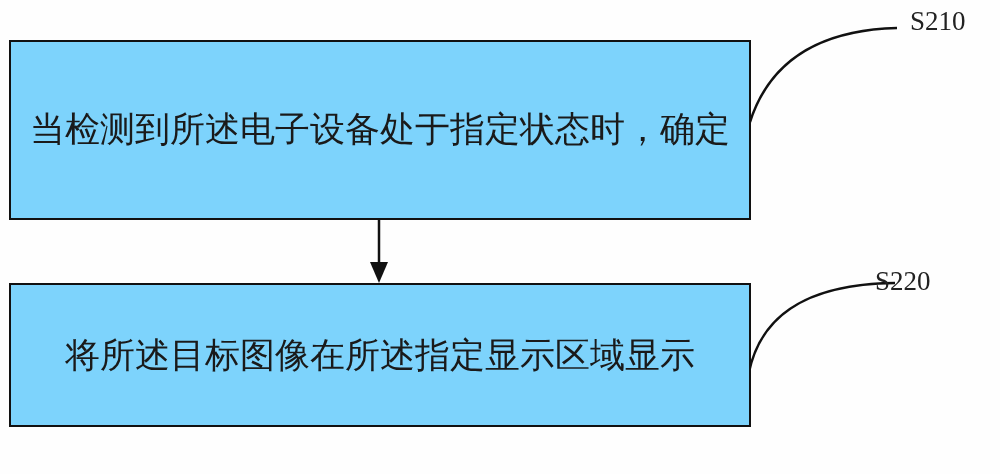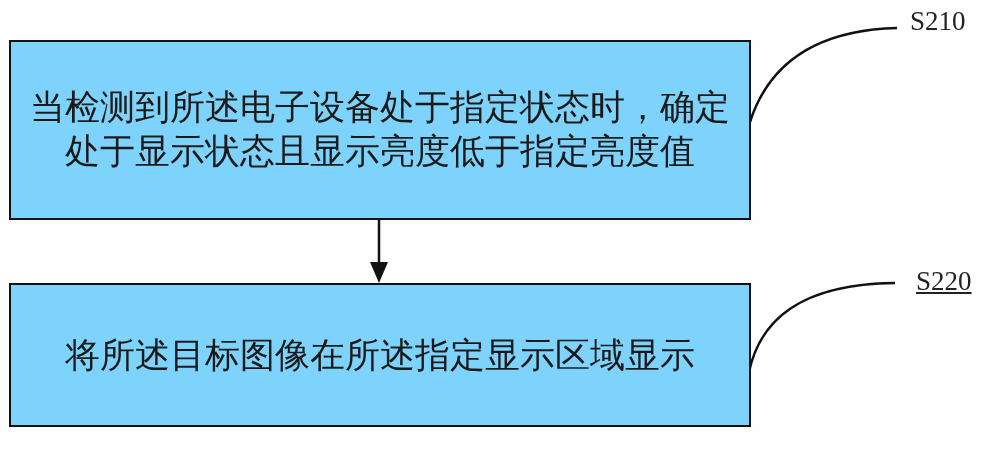--- a/index.html
+++ b/index.html
@@ -5,41 +5,40 @@
   html, body { margin:0; padding:0; background:#ffffff; }
   #canvas { position:relative; width:1000px; height:474px; overflow:hidden; background:#fefefe; }
   .box { position:absolute; border:2.5px solid #111; box-sizing:border-box; background:#7dd3fc;
          display:flex; align-items:center; justify-content:center; text-align:center;
          font-family:Liberation Serif, serif; color:#1a1a1a; }
   #box1 { left:9px; top:40px; width:742px; height:180px; font-size:35px; line-height:44px; padding:0 8px; }
   #box2 { left:9px; top:283px; width:742px; height:144px; font-size:35px; }
   .line { display:block; white-space:nowrap; }
   .label { position:absolute; font-family:"Liberation Serif","DejaVu Serif",serif; font-size:27px; color:#222;text-align:right; }
   #lbl1 { left:910px; top:6px; }
-  #lbl2 { left:916px; top:266px;text-decoration:underline; }
+  #lbl2 { left:875px; top:266px; }
   svg { position:absolute; left:0; top:0; }
 </style>
 </head>
 <body>
 
 <div id="canvas">
   <svg width="1000" height="474">
 
     <line x1="379" y1="220" x2="379" y2="266" stroke="#111" stroke-width="2.5"></line>
     <polygon points="370,262 388,262 379,283" fill="#111"></polygon>
 
     <path d="M750,122 C770,60 820,30 897,28" fill="none" stroke="#111" stroke-width="2.5"></path>
 
     <path d="M749,372 C760,320 800,284 895,283" fill="none" stroke="#111" stroke-width="2.5"></path>
   </svg>
 
   <div id="box1" class="box">
     <div>
       <span class="line">当检测到所述电子设备处于指定状态时，确定</span>
-      <span class="line">处于显示状态且显示亮度低于指定亮度值</span>
     </div>
   </div>
 
   <div id="box2" class="box">
     <span class="line">将所述目标图像在所述指定显示区域显示</span>
   </div>
 
   <div id="lbl1" class="label">S210</div>
   <div id="lbl2" class="label">S220</div>
 </div>

